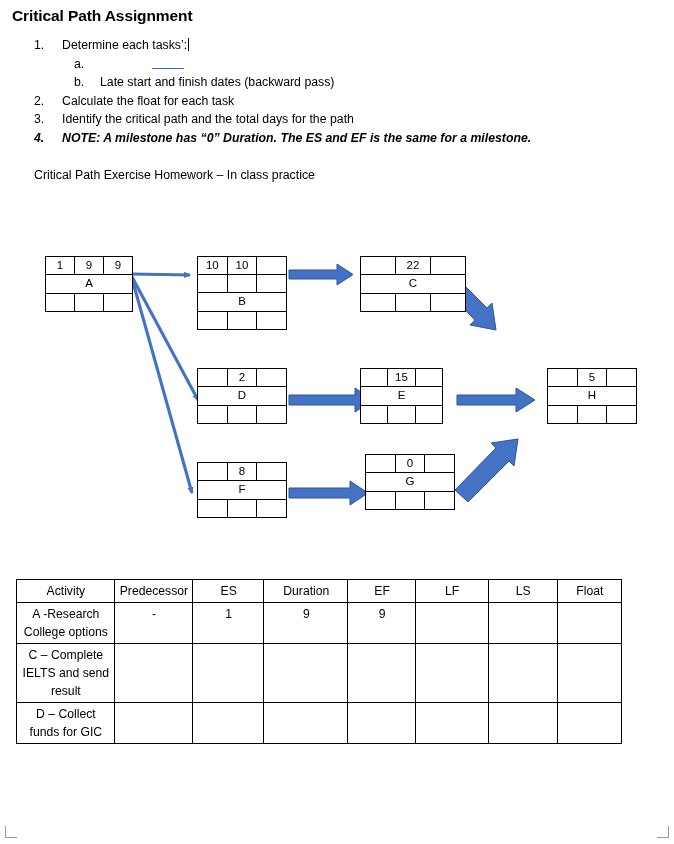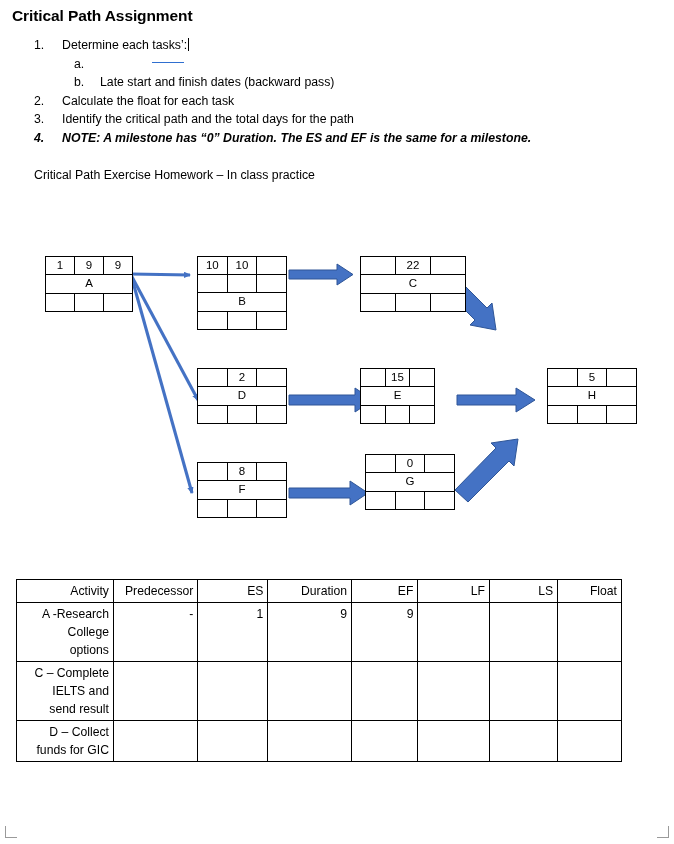--- a/index.html
+++ b/index.html
@@ -34,21 +34,21 @@
     line-height: 18.5px;
     white-space: nowrap;
   }
   .li .marker { width: 28px; flex: none; text-align: left; }
   .li.lvl1 { padding-left: 22px; }
   .li.lvl2 { padding-left: 62px; }
   .li.lvl2 .marker { width: 26px; }
   .li.bolditalic { font-weight: bold; font-style: italic; }
   .spellwrap {
     border-bottom: 1.4px solid #2f6fd0;
-    padding-bottom: 10px;
+    padding-bottom: 16px;
   }
   .caret {
     display: inline-block;
     width: 1px; height: 13px;
     background: #000;
     vertical-align: -2px;
     margin-left: 1px;
   }
   .practice-line {
     position: absolute;
@@ -94,23 +94,23 @@
   .cp-table {
     position: absolute;
     left: 16px; top: 579px;
     width: 606px;
     border-collapse: collapse;
     font-size: 12.2px;
   }
   .cp-table td, .cp-table th {
     border: 1.1px solid #000;
     vertical-align: top;
-    text-align: right;
+    text-align: center;
     font-weight: normal;
-    padding: 2px 4px 2px 11px;
+    padding: 2px 4px 2px 5px;
     line-height: 18px;
     margin-left: 48px;
   }
   .cp-table .c-activity { width: 100px; }
   .cp-table .c-pred { width: 62px; }
   .cp-table .c-es { width: 74px; }
   .cp-table .c-dur { width: 86px; }
   .cp-table .c-ef { width: 70px; }
   .cp-table .c-lf { width: 76px; }
   .cp-table .c-ls { width: 72px; }
@@ -258,21 +258,21 @@
         </div>
         <div class="row namerow">
           <div class="cell">D</div>
         </div>
         <div class="row">
           <div class="cell"></div>
           <div class="cell"></div>
           <div class="cell"></div>
         </div>
       </div>
-      <div class="node" style="left: 360px; top: 128px; width: 75px;">
+      <div class="node" style="left: 360px; top: 128px; width: 83px;">
         <div class="row">
           <div class="cell"></div>
           <div class="cell">15</div>
           <div class="cell"></div>
         </div>
         <div class="row namerow">
           <div class="cell">E</div>
         </div>
         <div class="row">
           <div class="cell"></div>

